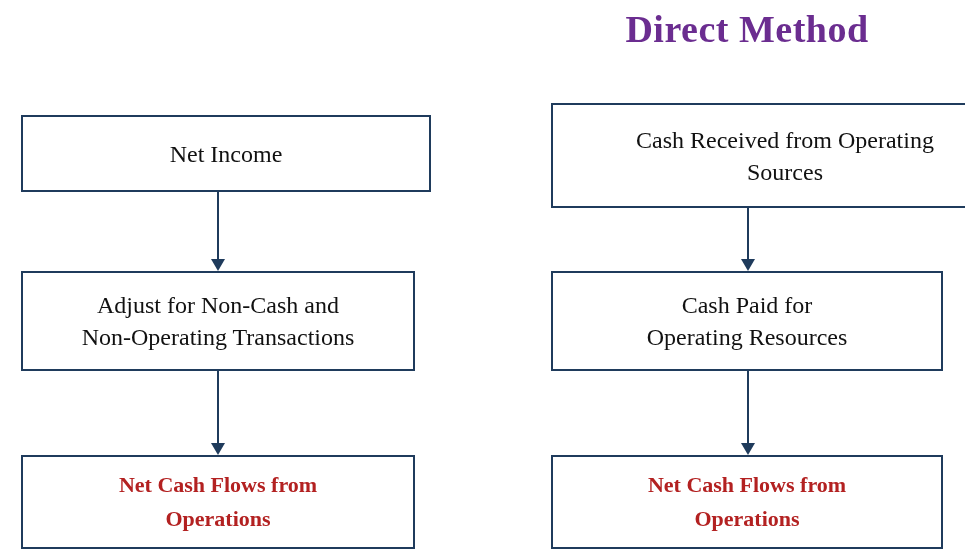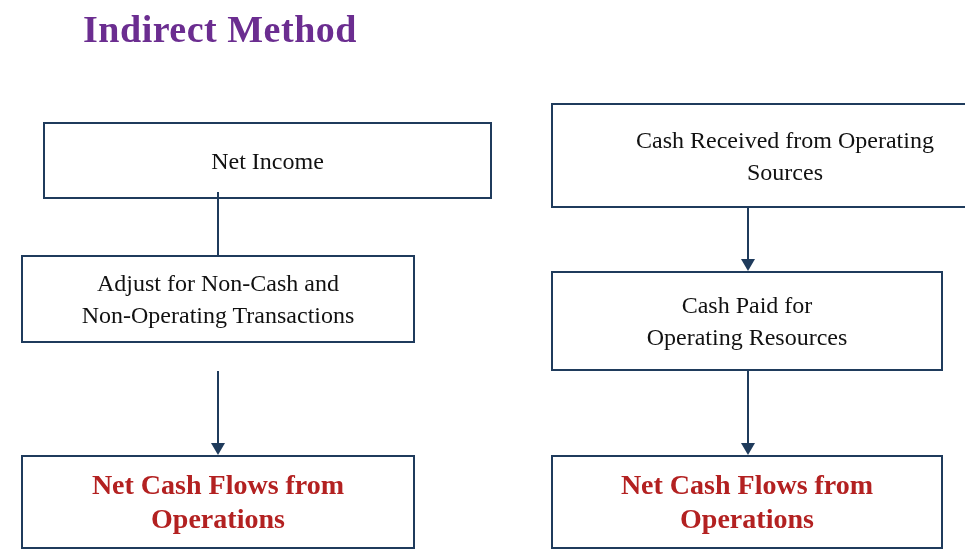--- a/index.html
+++ b/index.html
@@ -54,27 +54,27 @@
     display: block;
     font-family: "Liberation Serif", "DejaVu Serif", serif;
     font-size: 24px;
     line-height: 32px;
     color: #111111;
     font-weight: normal;
   }
   .node.emphasis .node-text {
     color: #b32121;
     font-weight: bold;
-    font-size: 28px;
+    font-size: 22px;
     line-height: 34px;
   }
 
   
-  .node.l1 { left: 21px;  top: 122px; width: 449px; height: 77px; margin-left: 22px; }
-  .node.l2 { left: 21px;  top: 255px; width: 394px; height: 88px; justify-content: center; }
+  .node.l1 { left: 21px;  top: 115px; width: 410px; height: 77px; }
+  .node.l2 { left: 21px;  top: 271px; width: 394px; height: 100px; justify-content: center; }
   .node.l3 { left: 21px;  top: 455px; width: 394px; height: 94px; }
 
   
   .node.r1 { left: 551px; top: 103px; width: 468px; height: 105px; }
   .node.r2 { left: 551px; top: 271px; width: 392px; height: 100px; align-items: center; }
   .node.r3 { left: 551px; top: 455px; width: 392px; height: 94px; }
 
   
   .arrow {
     position: absolute;
@@ -113,22 +113,22 @@
 
   .arrow.ra2 { left: 736px; top: 371px; height: 84px; }
   .arrow.ra2 .shaft { height: 73px; }
   .arrow.ra2 .head  { top: 72px; }
 </style>
 </head>
 <body>
 
 <div class="canvas">
 
-  <div class="col-title left">Indirect Method</div>
 
+  <div class="col-title right">Direct Method</div>
 
   <div class="node l1">
     <span class="node-text">Net Income</span>
   </div>
 
   <div class="arrow la1">
     <div class="shaft"></div>
     <div class="head"></div>
   </div>
 

